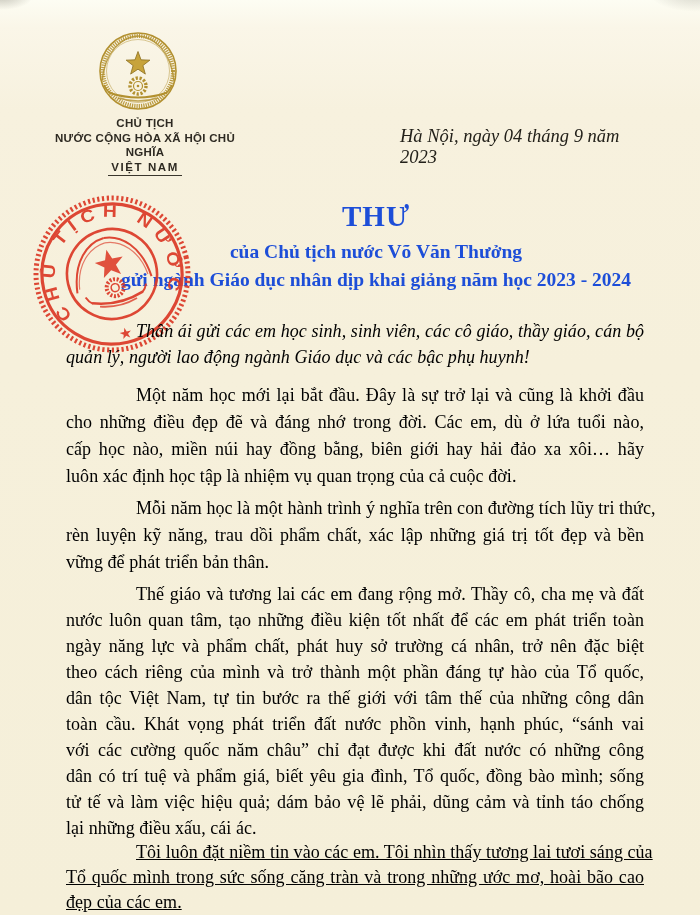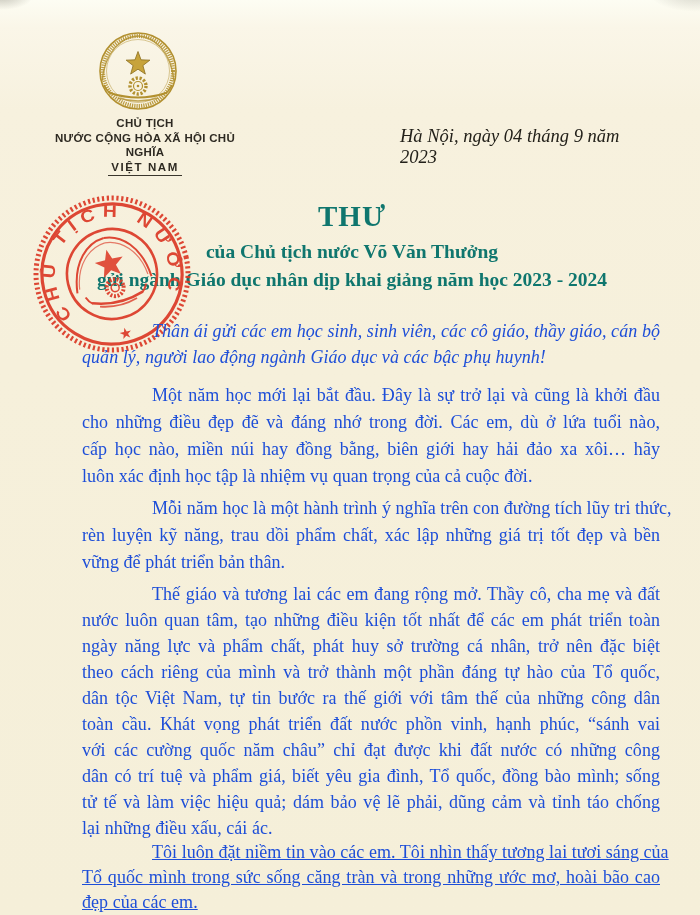--- a/index.html
+++ b/index.html
@@ -17,31 +17,31 @@
   .emblem-gold{position:absolute;left:97px;top:30px;}
   .issuer{position:absolute;left:35px;top:116px;width:220px;text-align:center;
     font-family:"Liberation Sans","DejaVu Sans",sans-serif;font-weight:bold;
     font-size:11.5px;line-height:14.5px;color:#2e2a22;letter-spacing:.3px;}
   .issuer .viet-nam{display:inline-block;border-bottom:1.2px solid #3a362c;
     padding:0 3px 1px 3px;letter-spacing:1.6px;}
   .place-date{position:absolute;left:400px;top:126px;width:260px;text-align:left;
     font-style:italic;font-size:18.5px;color:#23211a;}
 
   
-  .title-block{position:absolute;left:62px;top:200px;width:580px;text-align:center;color:#0f766e;}
+  .title-block{position:absolute;left:86px;top:200px;width:580px;text-align:center;color:#1d4ed8;}
   .title-main{font-size:29px;font-weight:bold;letter-spacing:1px;line-height:32px;}
   .title-sub{font-size:19.5px;font-weight:bold;line-height:27px;margin-top:6px;}
   .title-sub2{font-size:19.5px;font-weight:bold;line-height:27px;margin-top:1px;}
 
   
   .seal{position:absolute;left:24px;top:185px;width:176px;height:178px;opacity:.93;}
 
   
-  .para{position:absolute;left:82px;width:578px;font-size:18px;line-height:26px;
-    color:#1d4ed8;letter-spacing:.05px;}
+  .para{position:absolute;left:66px;width:578px;font-size:18px;line-height:26px;
+    color:#000000;letter-spacing:.05px;}
   .para .line{text-align:justify;text-align-last:justify;white-space:nowrap;}
   .para .line.first{padding-left:70px;}
   .para .line.last{text-align-last:left;white-space:normal;}
   .salutation{font-style:italic;}
   #p1{top:318px;} #p2{top:382px;line-height:27px;} #p3{top:495px;line-height:27px;}
   #p4{top:581px;} #p5{top:840px;line-height:25px;text-decoration:underline;}
 </style>
 </head>
 <body>
 

